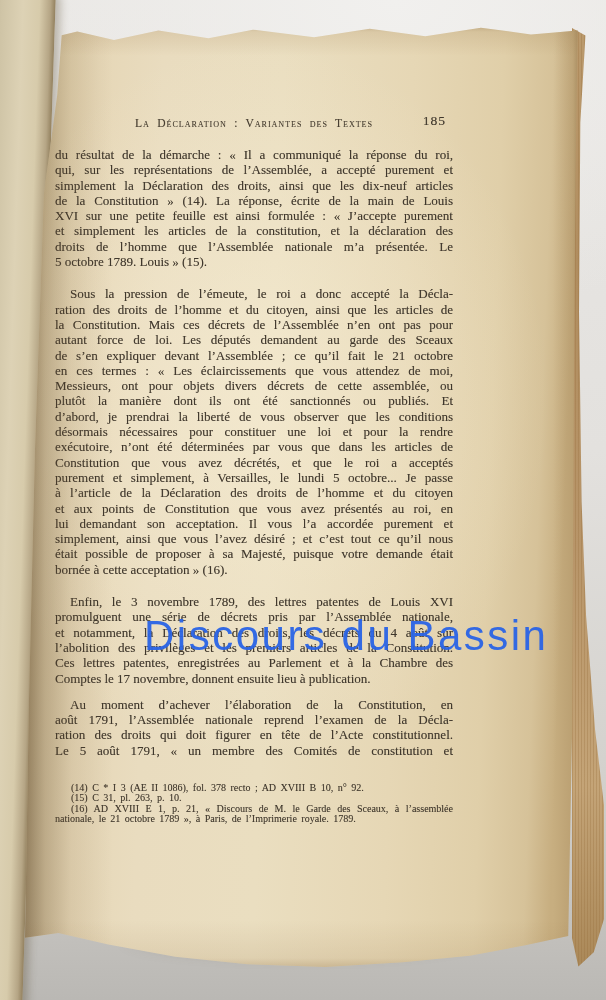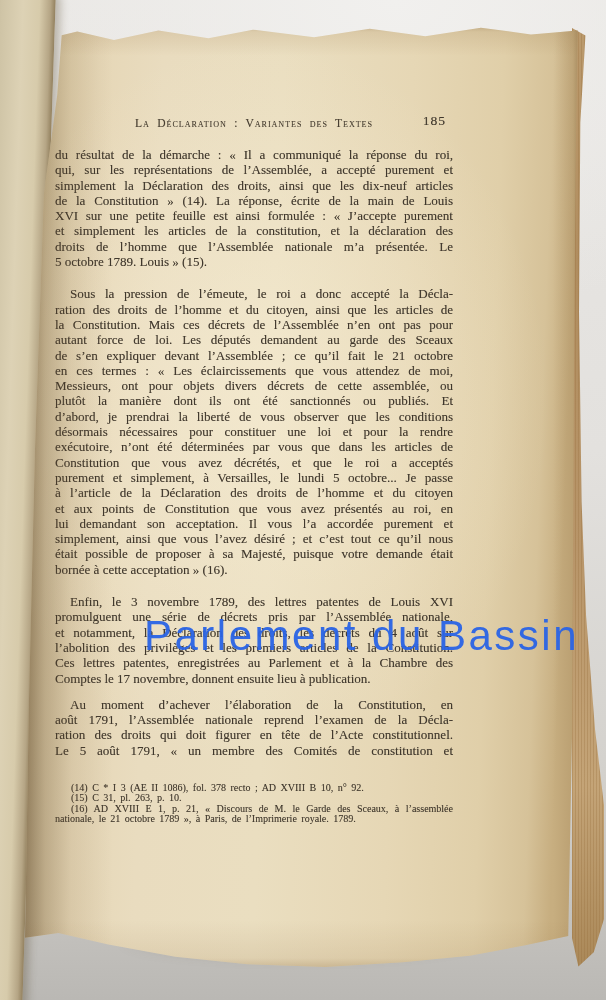--- a/index.html
+++ b/index.html
@@ -155,15 +155,15 @@
           </div>
           <div class="footnote">
             <div class="line">(16) AD XVIII E 1, p. 21, « Discours de M. le Garde des Sceaux, à l’assemblée</div>
             <div class="line last">nationale, le 21 octobre 1789 », à Paris, de l’Imprimerie royale. 1789.</div>
           </div>
         </div>
     </div>
     <div class="page-shading"></div>
   </div>
 
-  <div class="watermark" style="color: rgb(42, 100, 230);">Parlement du Bassin</div>
+  <div class="watermark" style="color: rgb(42, 100, 230);">Discours du Bassin</div>
 
 </div>
 
 </body></html>

